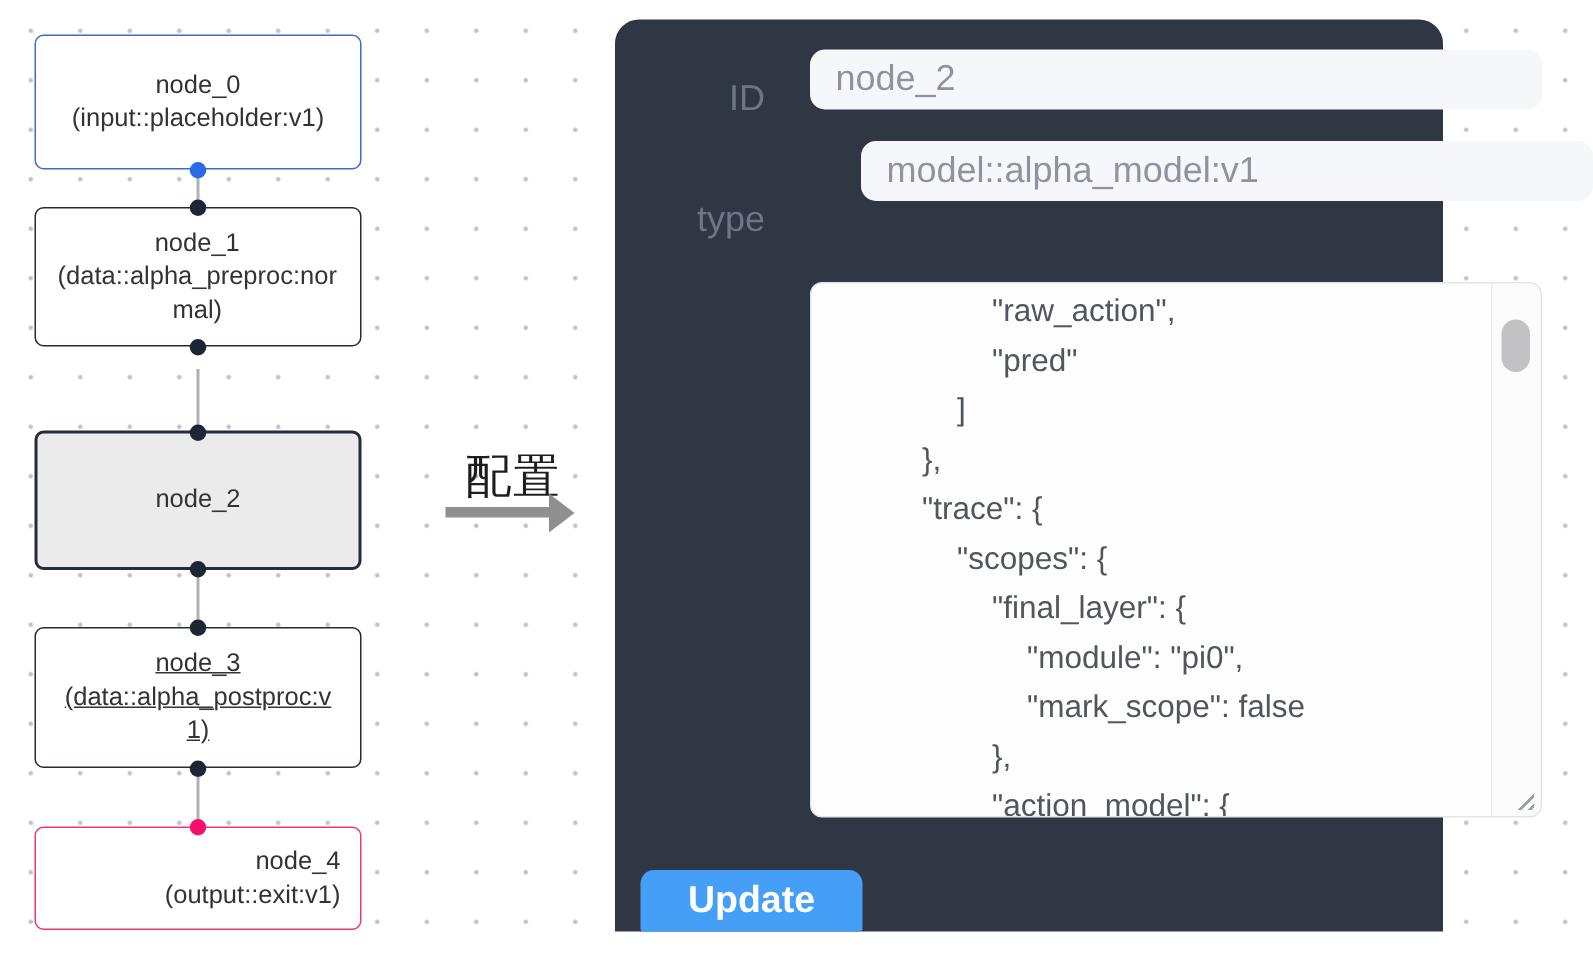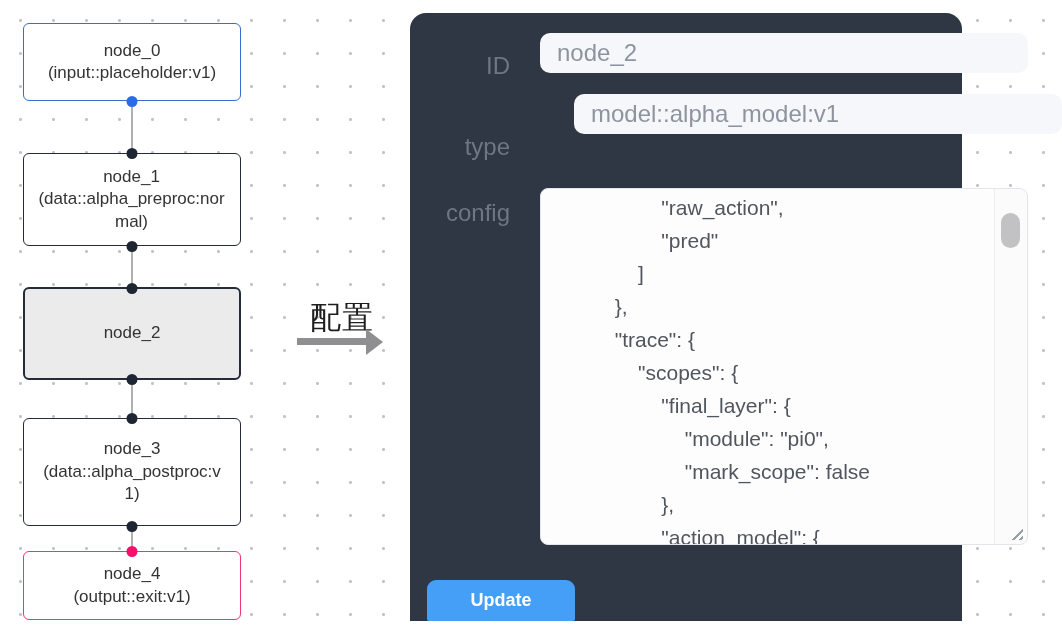--- a/index.html
+++ b/index.html
@@ -18,24 +18,24 @@
     overflow:hidden;
   }
   
   .node{
     position:absolute;left:23px;width:218px;box-sizing:border-box;
     background:#ffffff;border:1.5px solid #242b3a;border-radius:6px;
     display:flex;flex-direction:column;align-items:center;justify-content:center;
     text-align:center;font-size:17px;line-height:22.5px;color:#333333;
     padding:0 13px;word-break:break-all;
   }
-  .n0{top:23px;height:78px;}
-  .n1{top:153px;height:93px;padding-left:12px;}
+  .n0{top:23px;height:90px;}
+  .n1{top:138px;height:93px;padding-left:12px;}
   .n2{top:287px;height:93px;border-width:2.5px;}
-  .n3{top:418px;height:108px;}
+  .n3{top:418px;height:94px;text-decoration:underline;}
   .n4{top:551px;height:69px;}
   .node-title,.node-sub{width:100%;}
   .port{
     position:absolute;width:11px;height:11px;border-radius:50%;
     left:50%;transform:translateX(-50%);background:#1f2633;
   }
   .port-top{top:-6.5px;}
   .port-bottom{bottom:-6.5px;}
   .edge{position:absolute;left:131px;width:2px;background:#b1b1b4;}
   .e0{top:93px;height:60px;}
@@ -90,21 +90,21 @@
     background:#c2c2c4;border-radius:10px;
   }
   .resize{
     position:absolute;right:4px;bottom:4px;width:15px;height:15px;
     background:repeating-linear-gradient(135deg,transparent 0 3px,#9aa0a8 3px 5px);
     clip-path:polygon(100% 0,0 100%,100% 100%);
   }
   .update{
     position:absolute;left:17px;bottom:0;width:148px;height:41px;
     border:none;border-radius:9px 9px 2px 2px;
-    color:#ffffff;font-size:18px;font-weight:bold;font-family:inherit;
+    color:#ffffff;font-size:25px;font-weight:bold;font-family:inherit;
     cursor:pointer;
   }
 </style>
 </head>
 <body>
 
 <div class="stage">
 
   <div class="edge e0"></div>
   <div class="edge e1"></div>
@@ -130,38 +130,37 @@
     <span class="port port-bottom" style="background: rgb(31, 38, 51);"></span>
   </div>
 
   <div class="node n3" style="border-color: rgb(36, 43, 58); background: rgb(255, 255, 255);">
     <div class="node-title">node_3</div>
     <div class="node-sub">(data::alpha_postproc:v1)</div>
     <span class="port port-top" style="background: rgb(31, 38, 51);"></span>
     <span class="port port-bottom" style="background: rgb(31, 38, 51);"></span>
   </div>
 
-  <div class="node n4" style="border-color: rgb(238, 53, 119); background: rgb(255, 255, 255);">
+  <div class="node n4" style="border-color: rgb(238, 53, 119); background: rgb(255, 255, 255); text-align: right;">
     <div class="node-title">node_4</div>
     <div class="node-sub">(output::exit:v1)</div>
     <span class="port port-top" style="background: rgb(247, 15, 110);"></span>
   </div>
 
   <div class="edge-label">配置</div>
   <div class="arrow-line"></div>
   <div class="arrow-head"></div>
 
   <aside class="panel" style="background: rgb(47, 55, 69);">
     <label class="flabel lbl-id">ID</label>
     <div class="input input-id">node_2</div>
 
     <label class="flabel lbl-type">type</label>
     <div class="input input-type">model::alpha_model:v1</div>
 
-    <label class="flabel lbl-config">config</label>
     <div class="textarea">
       <div class="code">
         <div>                "raw_action",</div>
         <div>                "pred"</div>
         <div>            ]</div>
         <div>        },</div>
         <div>        "trace": {</div>
         <div>            "scopes": {</div>
         <div>                "final_layer": {</div>
         <div>                    "module": "pi0",</div>

